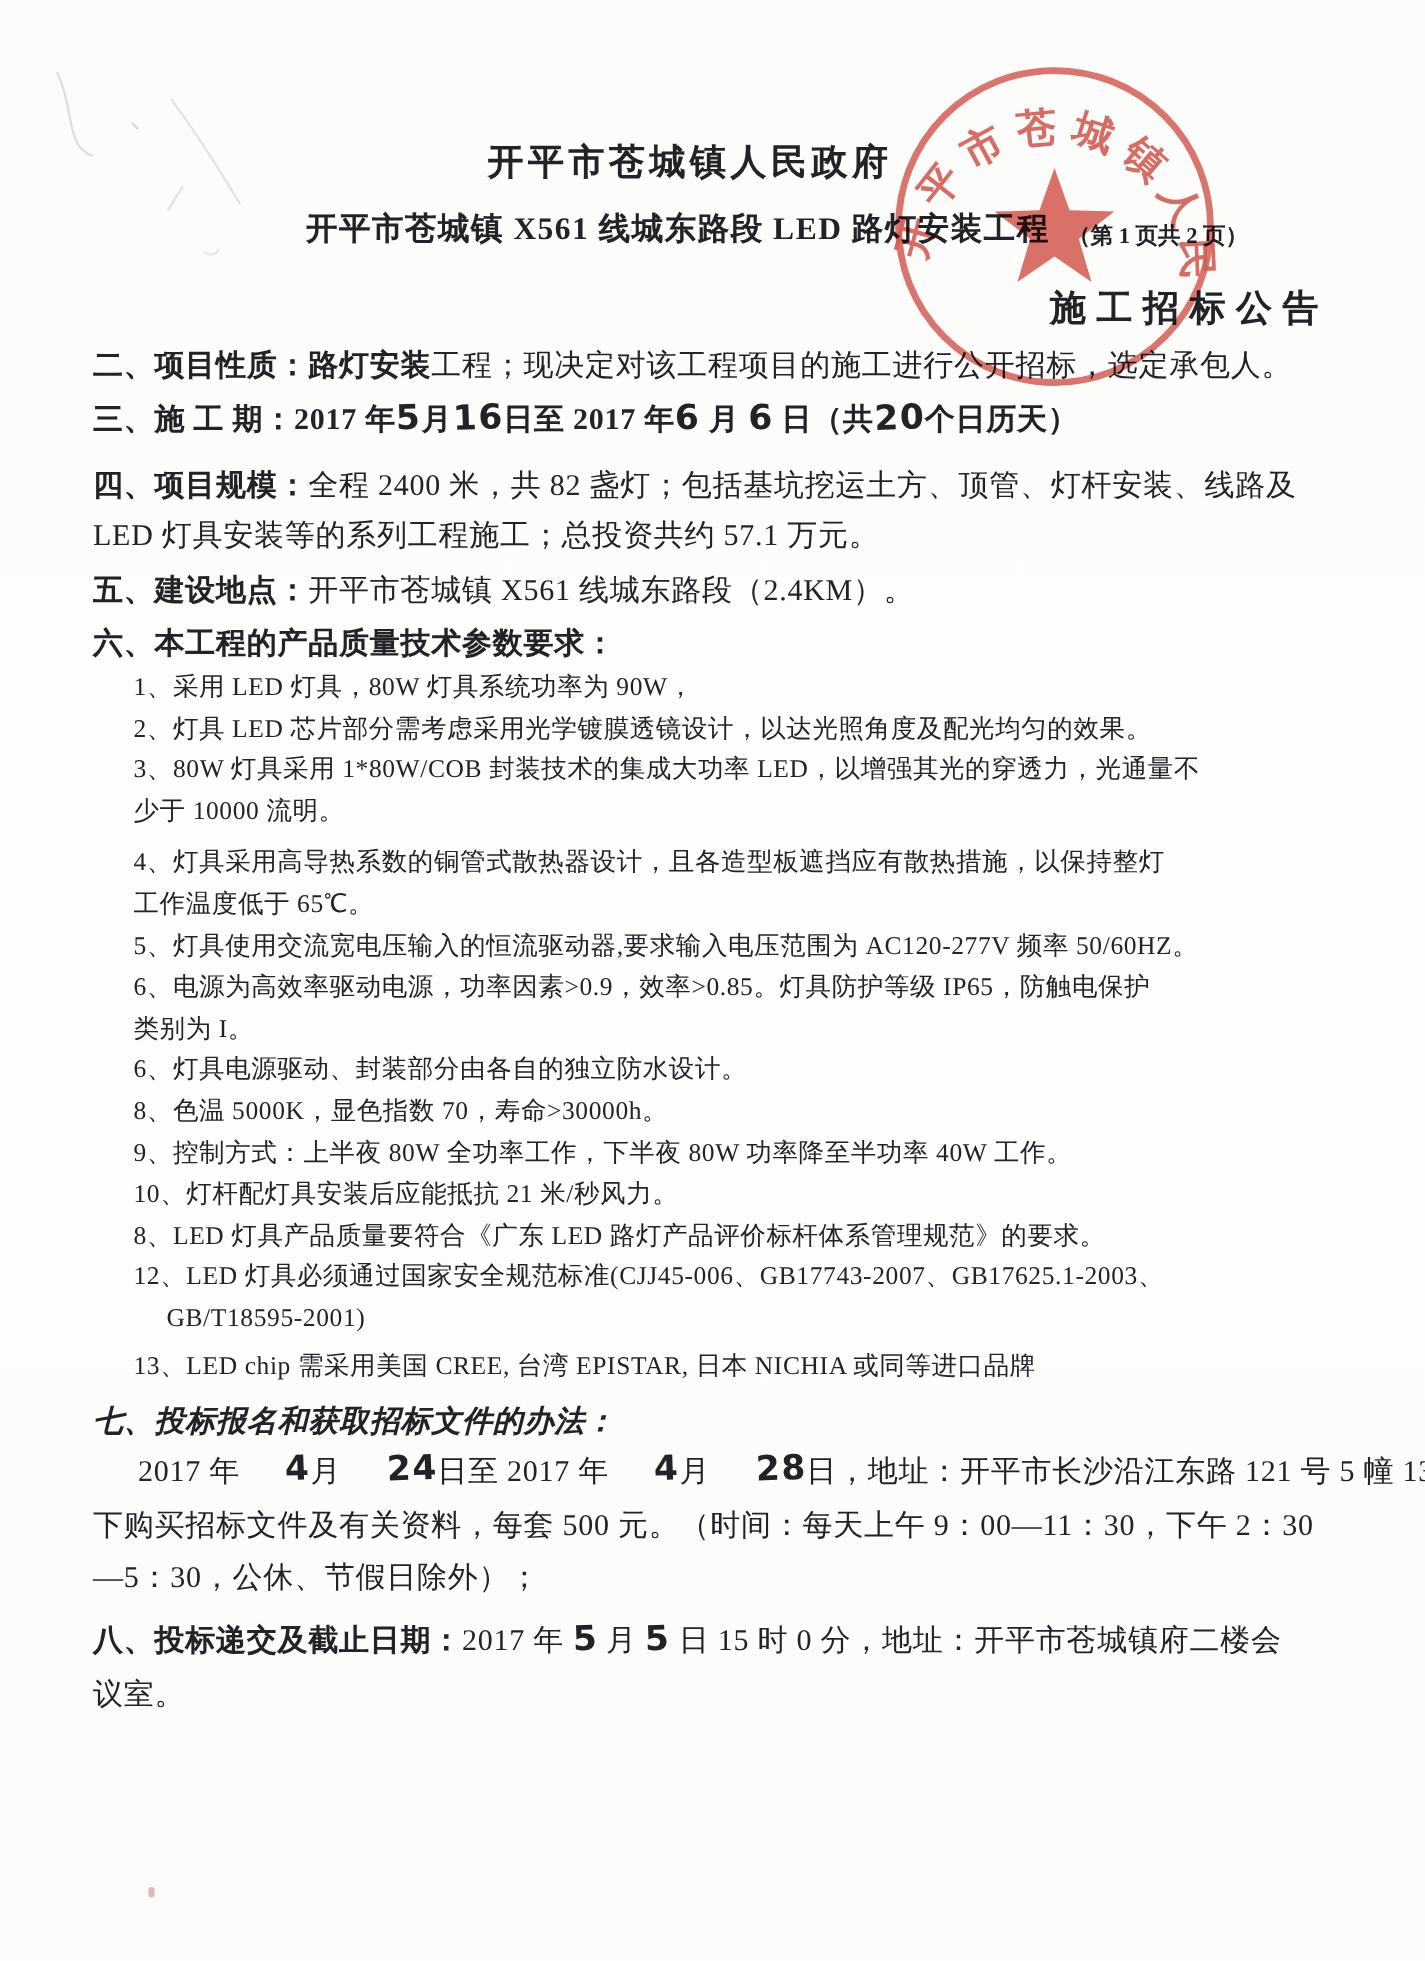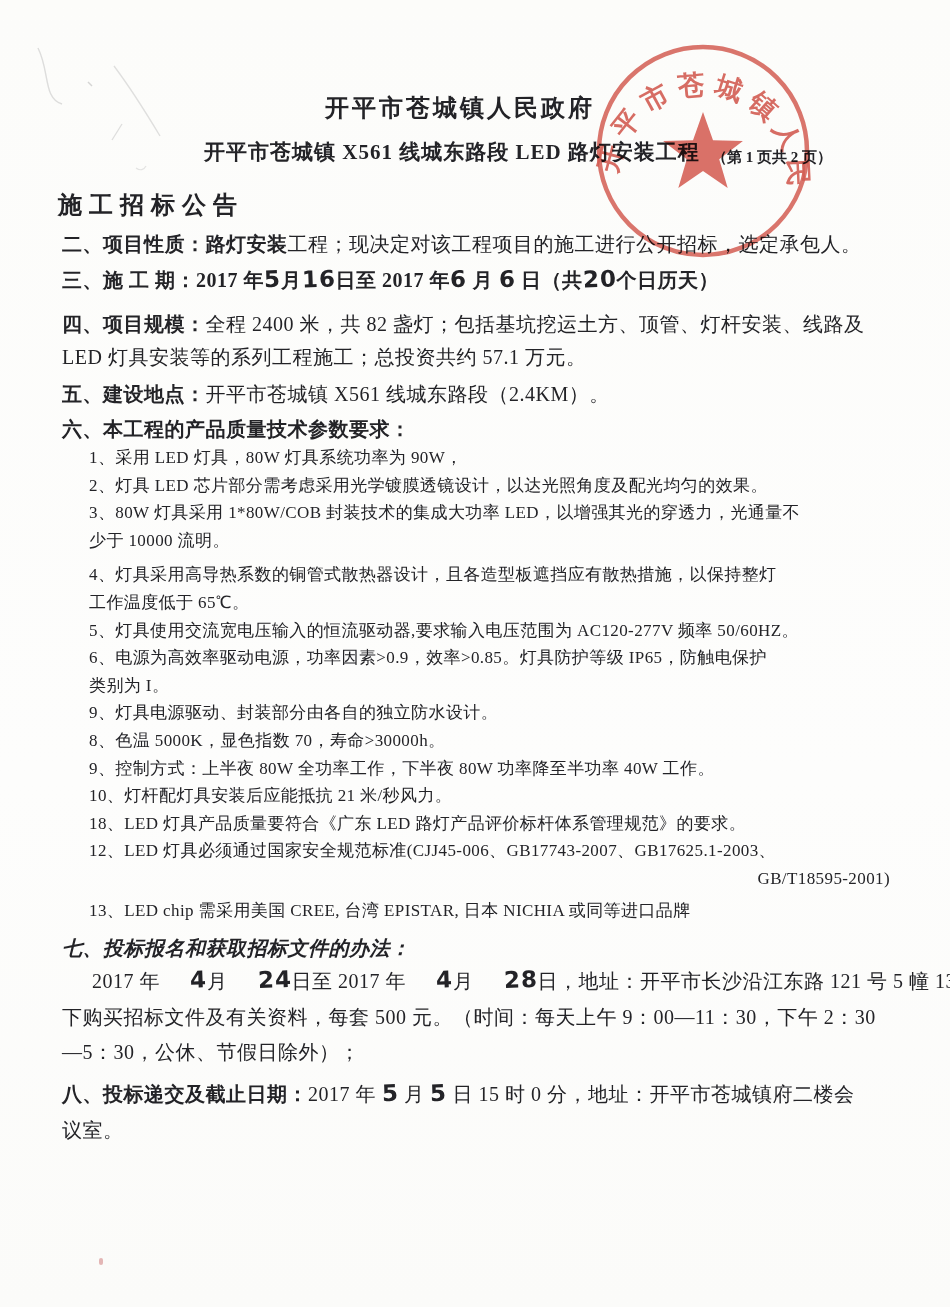--- a/index.html
+++ b/index.html
@@ -12,36 +12,36 @@
   }
   .page{position:absolute;inset:0;background:
     linear-gradient(180deg,#fcfcfa 0%,#fdfdfc 60%,#fbfbf9 100%);}
   .content{position:absolute;left:62px;top:90px;width:828px;}
 
   
   .t1{position:absolute;top:2px;left:0;width:100%;text-align:center;
       font-size:24px;font-weight:bold;letter-spacing:3px;transform:translateX(-16px);}
   .t2{position:absolute;top:48px;left:142px;font-size:21px;font-weight:bold;letter-spacing:1px;white-space:nowrap;}
   .marker{position:absolute;top:58px;left:650px;font-size:15px;font-weight:bold;white-space:nowrap;text-align:center;}
-  .t3{position:absolute;top:99px;left:0;width:100%;text-align:left;
+  .t3{position:absolute;top:99px;left:0;width:100%;text-align:right;
       font-size:24px;font-weight:bold;letter-spacing:7px;transform:translateX(-4px);}
 
   
   .bodytext{position:absolute;top:140px;left:0;width:100%;}
   .line{white-space:nowrap;}
   .b{font-weight:bold;}
   .sec{font-size:20px;line-height:29px;letter-spacing:0.5px;}
   .s3{margin-top:6px;line-height:31px;}
   .s4{margin-top:12px;line-height:33px;}
   .s5{margin-top:5px;line-height:31px;}
   .s6h{margin-top:4px;line-height:30px;font-weight:bold;}
   .items{margin-left:27px;font-size:17px;line-height:27.6px;letter-spacing:0.4px;}
   .item4{margin-top:7px;}
   .item13{margin-top:4px;}
-  .i12wrap{padding-left:22px;text-align:right;}
+  .i12wrap{padding-left:22px;}
   .s7h{margin-top:9px;line-height:31px;font-weight:bold;font-style:italic;}
   .para{font-size:20px;line-height:35.5px;letter-spacing:0.5px;}
   .para .l1{text-indent:30px;}
   .s8{margin-top:5px;font-size:20px;line-height:36px;letter-spacing:0.5px;}
 
   .hw{font-family:"DejaVu Sans", sans-serif;font-weight:600;font-size:23px;
       display:inline-block;transform:rotate(-2deg);letter-spacing:1px;line-height:1;}
 
   
   .seal{position:absolute;left:588px;top:36px;width:230px;height:230px;
@@ -105,25 +105,25 @@
         </div>
         <div class="item4">
           <div class="line">4、灯具采用高导热系数的铜管式散热器设计，且各造型板遮挡应有散热措施，以保持整灯</div>
           <div class="line">工作温度低于 65℃。</div>
         </div>
         <div class="line">5、灯具使用交流宽电压输入的恒流驱动器,要求输入电压范围为 AC120-277V 频率 50/60HZ。</div>
         <div>
           <div class="line">6、电源为高效率驱动电源，功率因素&gt;0.9，效率&gt;0.85。灯具防护等级 IP65，防触电保护</div>
           <div class="line">类别为 I。</div>
         </div>
-        <div class="line">9、灯具电源驱动、封装部分由各自的独立防水设计。</div>
+        <div class="line">6、灯具电源驱动、封装部分由各自的独立防水设计。</div>
         <div class="line">8、色温 5000K，显色指数 70，寿命&gt;30000h。</div>
         <div class="line">9、控制方式：上半夜 80W 全功率工作，下半夜 80W 功率降至半功率 40W 工作。</div>
         <div class="line">10、灯杆配灯具安装后应能抵抗 21 米/秒风力。</div>
-        <div class="line">18、LED 灯具产品质量要符合《广东 LED 路灯产品评价标杆体系管理规范》的要求。</div>
+        <div class="line">8、LED 灯具产品质量要符合《广东 LED 路灯产品评价标杆体系管理规范》的要求。</div>
         <div>
           <div class="line">12、LED 灯具必须通过国家安全规范标准(CJJ45-006、GB17743-2007、GB17625.1-2003、</div>
           <div class="line i12wrap">GB/T18595-2001)</div>
         </div>
         <div class="line item13">13、LED chip 需采用美国 CREE, 台湾 EPISTAR, 日本 NICHIA 或同等进口品牌</div>
       </div>
 
       <div class="sec line s7h">七、投标报名和获取招标文件的办法：</div>
       <div class="para">
         <div class="line l1">

